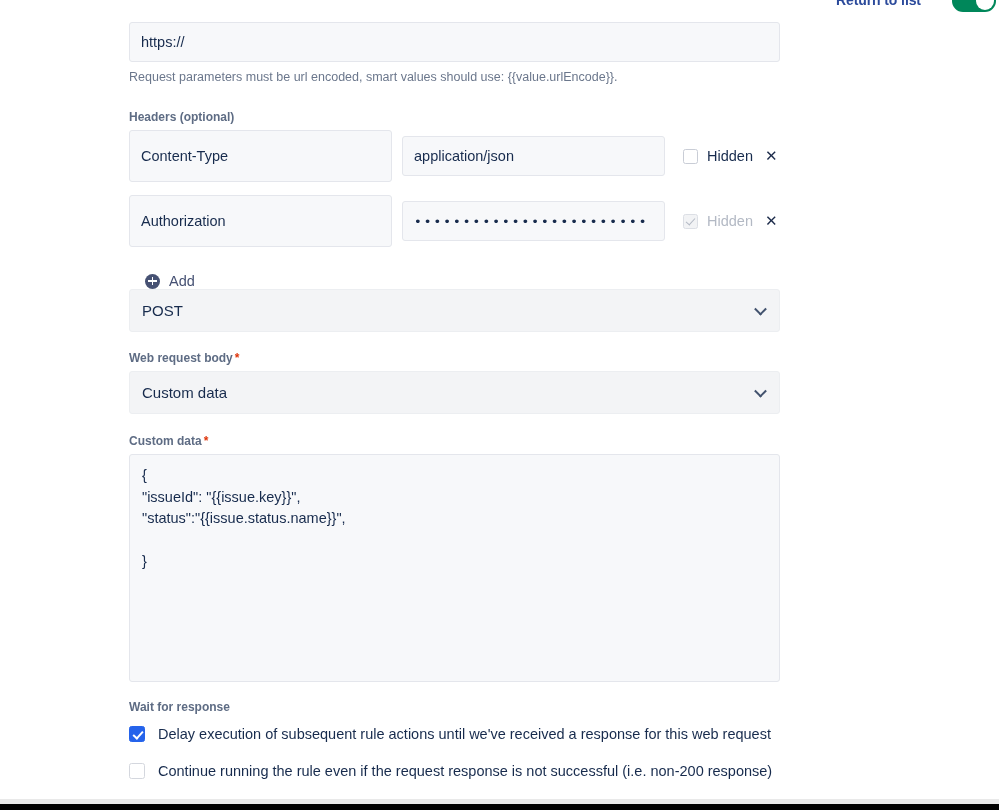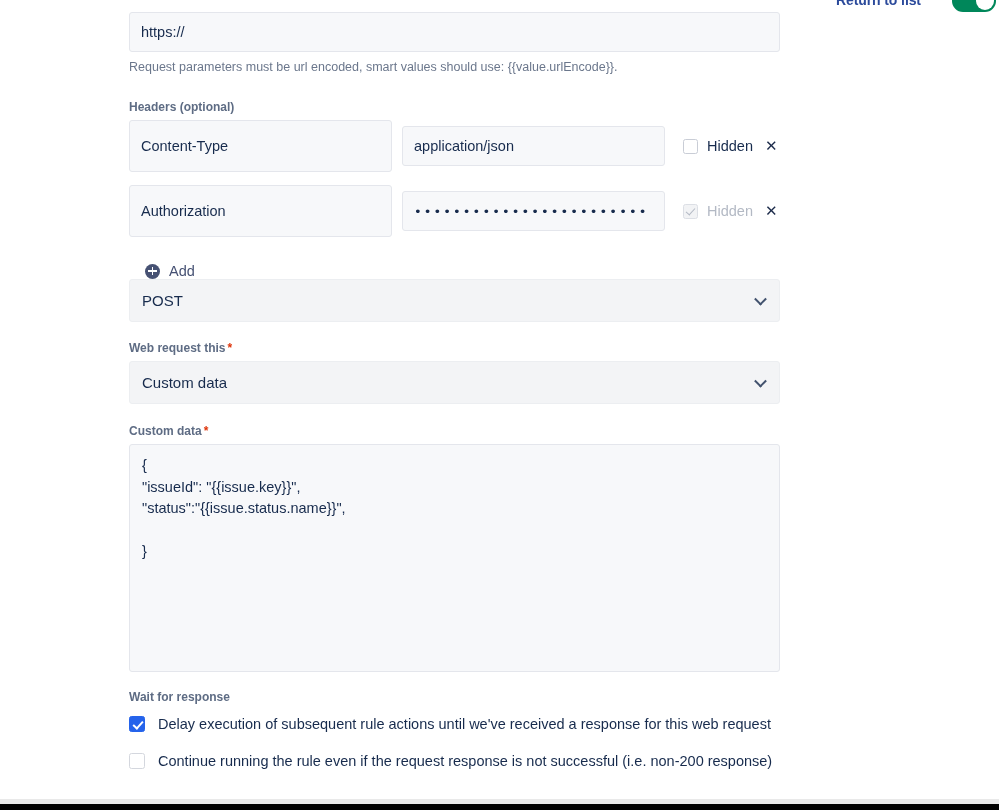--- a/index.html
+++ b/index.html
@@ -51,21 +51,21 @@
     width: 18px;
     height: 18px;
     border-radius: 50%;
     background: #ffffff;
   }
 
   
   .form {
     position: absolute;
     left: 129px;
-    top: 12px;
+    top: 22px;
     width: 651px;
   }
 
   .field-label {
     font-size: 12px;
     font-weight: 700;
     color: #5e6c84;
     margin: 0 0 5px 0;
     line-height: 16px;
   }
@@ -352,21 +352,21 @@
       <span class="plus-circle"></span>
       <span class="add-label">Add</span>
     </div>
 
     <div class="select">
       <span>POST</span>
       <span class="chev"></span>
     </div>
 
     <div class="field-label" style="margin-top:18px;">
-      <span>Web request this</span><span class="req">*</span>
+      <span>Web request body</span><span class="req">*</span>
     </div>
     <div class="select">
       <span>Custom data</span>
       <span class="chev"></span>
     </div>
 
     <div class="field-label" style="margin-top:19px;">
       <span>Custom data</span><span class="req">*</span>
     </div>
     <div class="textarea">{

